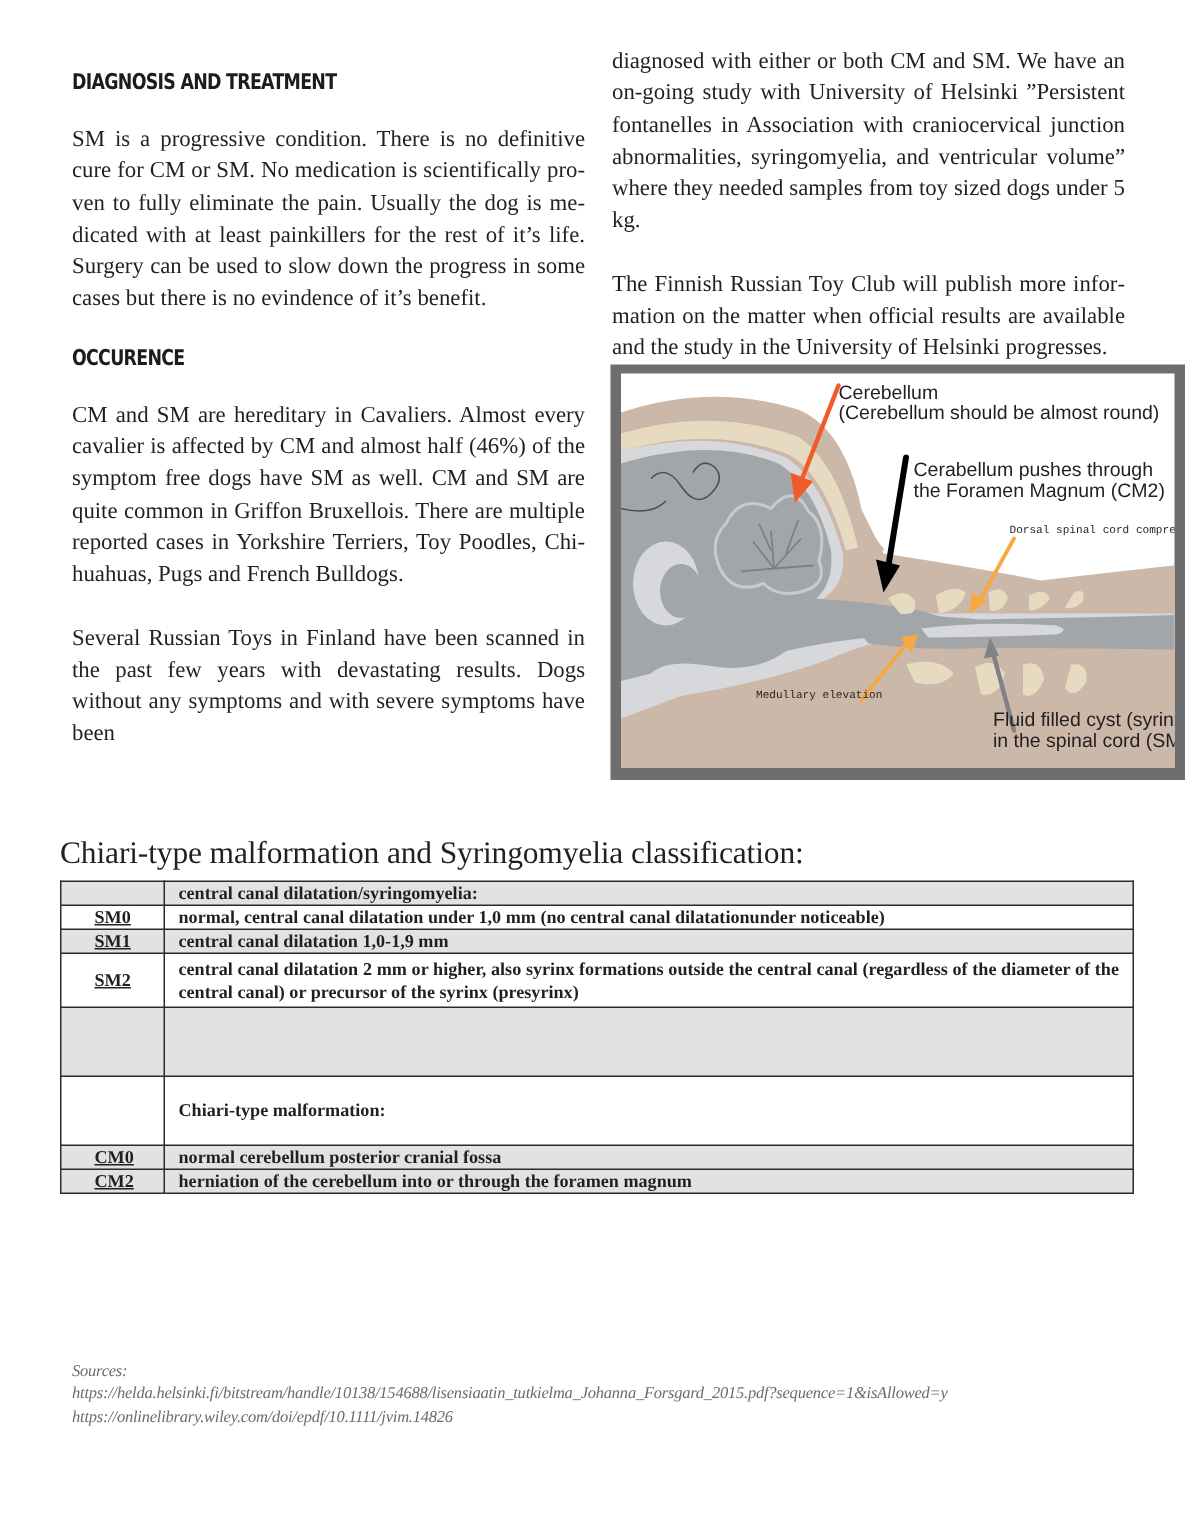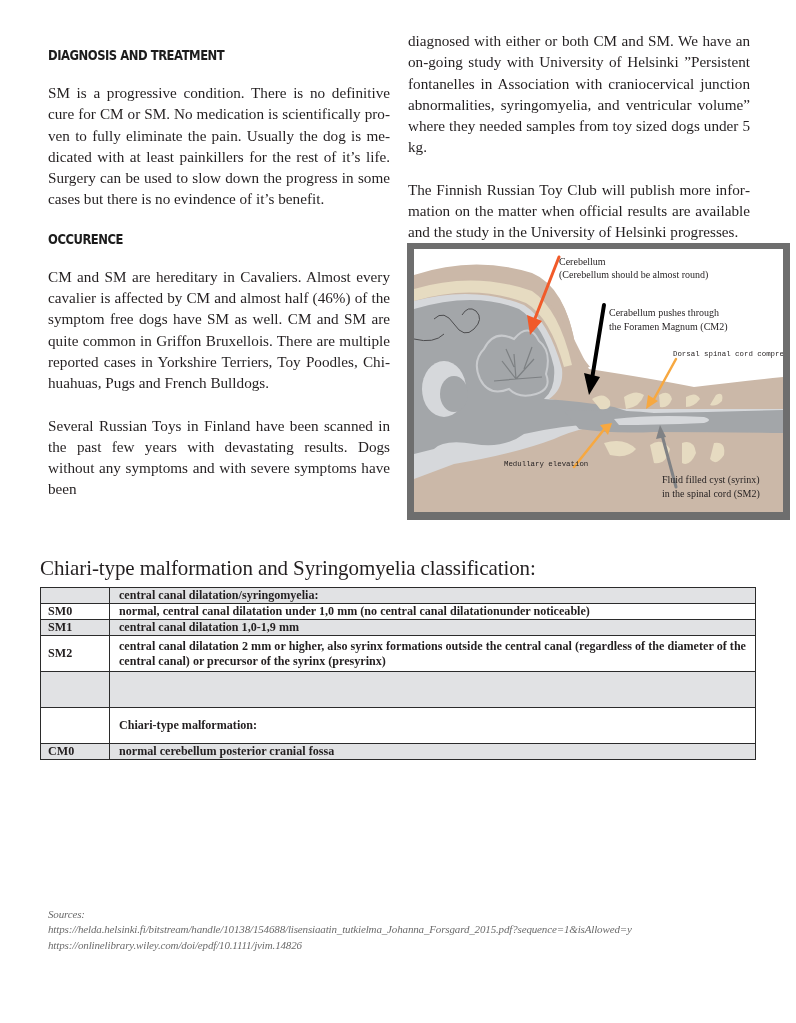--- a/index.html
+++ b/index.html
@@ -13,31 +13,31 @@
     font-family: "DejaVu Sans", sans-serif; font-weight: bold; font-size: 14.5px;
     letter-spacing: -0.6px; text-transform: uppercase; transform: scaleX(0.8); transform-origin: left center;
     color: #1c1c1c; height: 22px; line-height: 22px; margin-bottom: 16px; white-space: nowrap;
   }
   .para { margin-bottom: 21px; hyphens: manual; }
   .col-left .h2 { margin-top: -3px; margin-bottom: 16px; }
 
   .figure { position: absolute; left: 407px; top: 243px; width: 383px; height: 277px; background: #6e6e6e; padding: 6px 7px 8px 7px; }
   .figure-inner { position: relative; width: 100%; height: 100%; overflow: hidden; background: #ffffff; }
   .figure svg { position: absolute; left: 0; top: 0; }
-  .lbl { position: absolute; font-family: Liberation Serif, serif; font-size: 10px; line-height: 14px; color: #231f20; white-space: nowrap; }
+  .lbl { position: absolute; font-family: Liberation Sans, sans-serif; font-size: 13px; line-height: 14px; color: #231f20; white-space: nowrap; }
   .lbl-small { font-family: Liberation Mono, monospace; font-size: 7.4px; line-height: 9px; color: #231f20; }
 
   .table-title { position: absolute; left: 40px; top: 556px; font-size: 21px; color: #231f20; white-space: nowrap; letter-spacing: -0.1px; }
   table.cls { position: absolute; left: 40px; top: 587px; width: 716px; border-collapse: collapse; font-family: "Liberation Serif", serif; font-weight: bold; font-size: 12.1px; line-height: 15px; color: #231f20; }
   table.cls td { border: 1.5px solid #2b2b2b; padding: 0 9px; vertical-align: middle; text-align: justify; }
-  table.cls td.code { width: 69px; padding-left: 7px; }
+  table.cls td.code { width: 69px; padding-left: 22px; text-decoration: underline; }
   table.cls tr.gray td { background: #e1e2e4; }
   table.cls tr.white td { background: #ffffff; }
   tr.h33 td { height: 16px; }
-  tr.h34 td { height: 36px; }
+  tr.h34 td { height: 46px; }
   tr.h36 td { height: 36px; }
 
   .sources { position: absolute; left: 48px; top: 907px; font-family: "Liberation Serif", serif; font-style: italic; font-size: 11px; line-height: 15.4px; color: #6b6b6b; white-space: nowrap; letter-spacing: -0.15px; }
 </style>
 </head>
 <body>
 
 <div class="col col-left">
   <div class="heading">Diagnosis and treatment</div>
   <p class="para">SM is a progressive condition. There is no definitive cure for CM or SM. No medication is scientifically pro­ven to fully eliminate the pain. Usually the dog is me­dicated with at least painkillers for the rest of it’s life. Surgery can be used to slow down the progress in some cases but there is no evindence of it’s benefit.</p>
@@ -139,20 +139,24 @@
     <td></td>
   </tr>
   <tr class="white h34">
     <td class="code"></td>
     <td>Chiari-type malformation:</td>
   </tr>
   <tr class="gray h33">
     <td class="code">CM0</td>
     <td>normal cerebellum posterior cranial fossa</td>
   </tr>
+  <tr class="gray h33">
+    <td class="code">CM2</td>
+    <td>herniation of the cerebellum into or through the foramen magnum</td>
+  </tr>
 </tbody>
   </table>
 
 <div class="sources">
   <div>Sources:</div>
   <div>https://helda.helsinki.fi/bitstream/handle/10138/154688/lisensiaatin_tutkielma_Johanna_Forsgard_2015.pdf?sequence=1&amp;isAllowed=y</div>
   <div>https://onlinelibrary.wiley.com/doi/epdf/10.1111/jvim.14826</div>
 </div>
 
 </body></html>

